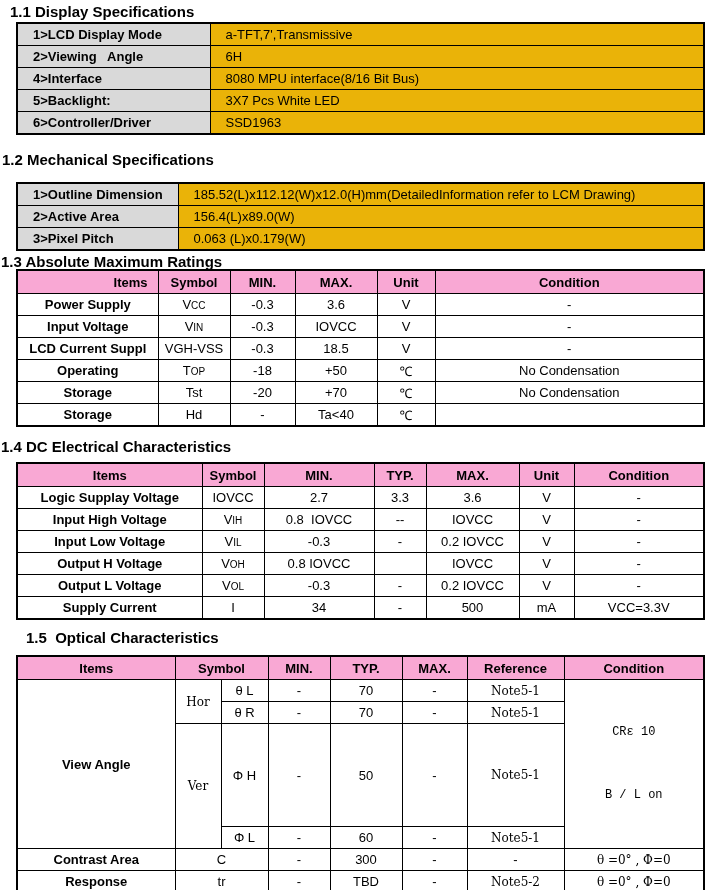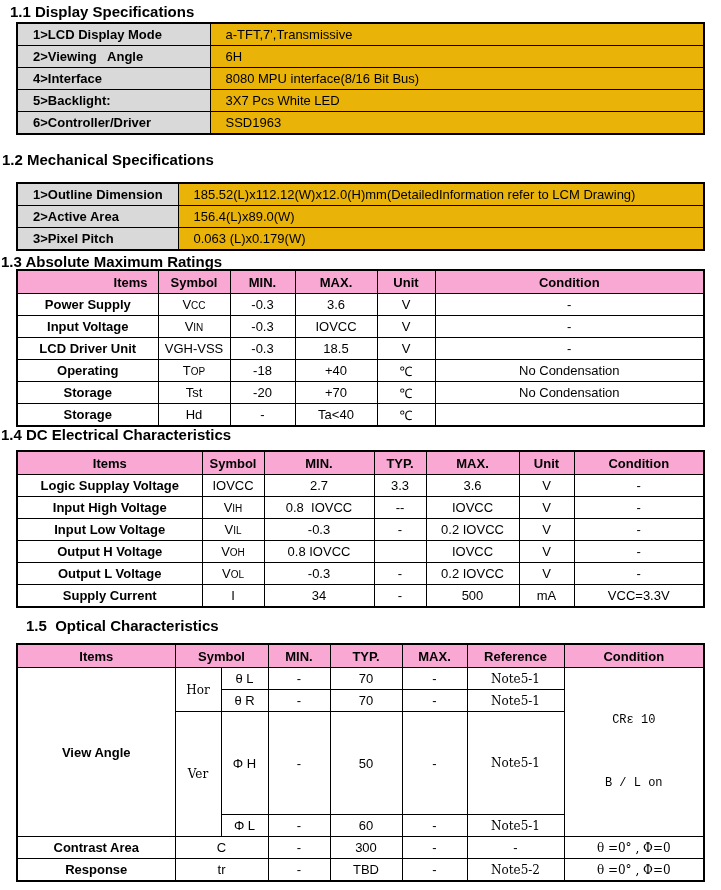--- a/index.html
+++ b/index.html
@@ -5,21 +5,21 @@
   html,body{margin:0;padding:0;}
   body{background:#fff;}
   .page{
     width:721px;height:890px;background:#ffffff;color:#000;
     font-family:"Liberation Sans",sans-serif;overflow:hidden;
   }
   h2{font-size:15px;font-weight:bold;white-space:pre;line-height:15px;}
   .h11{margin:4px 0 3px 10px;}
   .h12{margin:17px 0 15px 2px;}
   .h13{margin:3px 0 0 1px;}
-  .h14{margin:0 0 8px 1px;}
+  .h14{margin:12px 0 8px 1px;}
   .h15{margin:10px 0 10px 1px;padding-left:25px;}
 
   table{border-collapse:collapse;table-layout:fixed;margin-left:16px;width:687px;
         border:2px solid #000;}
   td,th{border:1px solid #000;font-size:13px;overflow:hidden;}
 
   
   .kv td{height:21px;padding:0 15px;text-align:left;white-space:pre;}
   .kv .k{background:#d9d9d9;font-weight:bold;}
   .kv .v{background:#eab308;font-weight:normal;}
@@ -120,32 +120,32 @@
     </tr>
     <tr>
       <td class="item">Input Voltage</td>
       <td><span>V</span><span class="sub">IN</span></td>
       <td>-0.3</td>
       <td>IOVCC</td>
       <td>V</td>
       <td>-</td>
     </tr>
     <tr>
-      <td class="item">LCD Driver Unit</td>
+      <td class="item">LCD Current Suppl</td>
       <td><span>VGH-VSS</span><span class="sub"></span></td>
       <td>-0.3</td>
       <td>18.5</td>
       <td>V</td>
       <td>-</td>
     </tr>
     <tr>
       <td class="item">Operating</td>
       <td><span>T</span><span class="sub">OP</span></td>
       <td>-18</td>
-      <td>+40</td>
+      <td>+50</td>
       <td>℃</td>
       <td>No Condensation</td>
     </tr>
     <tr>
       <td class="item">Storage</td>
       <td><span>Tst</span><span class="sub"></span></td>
       <td>-20</td>
       <td>+70</td>
       <td>℃</td>
       <td>No Condensation</td>

